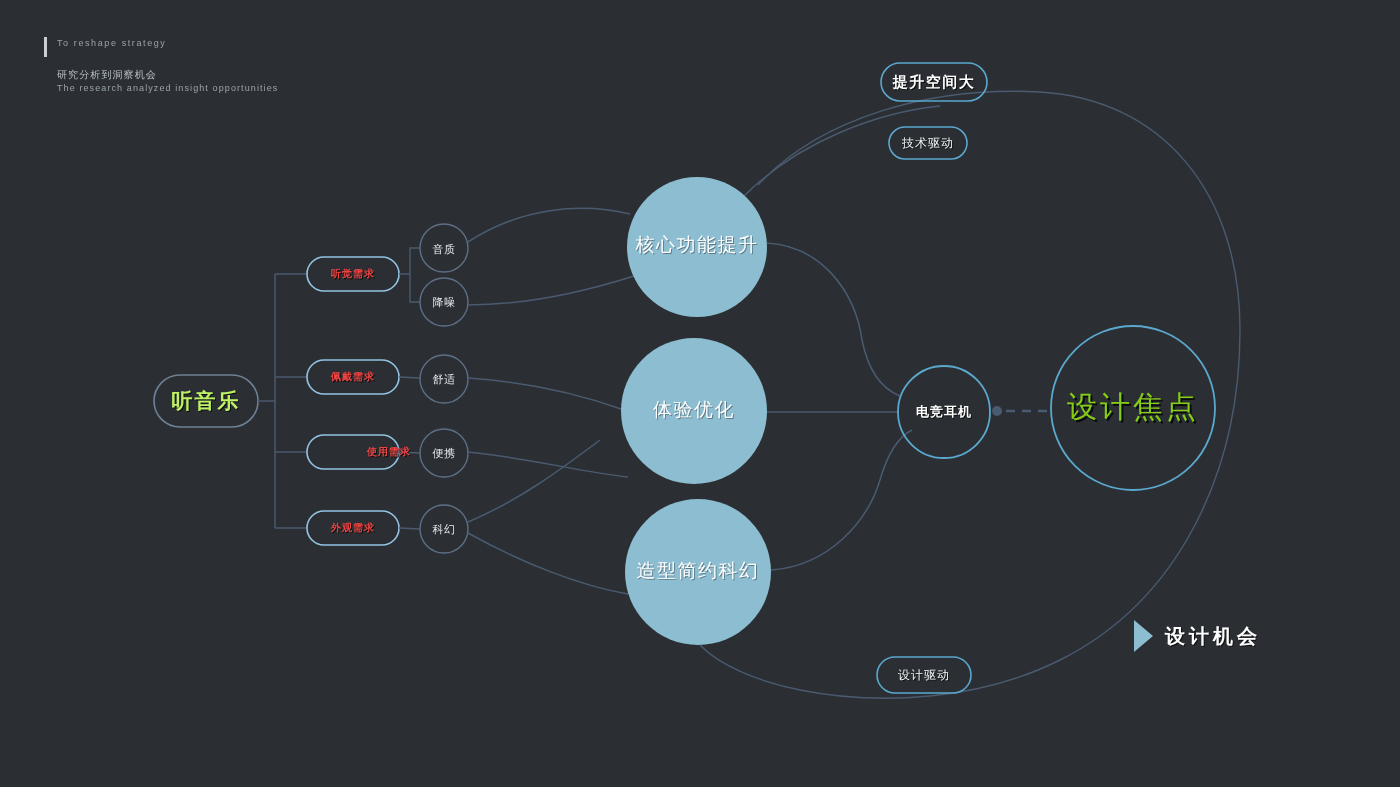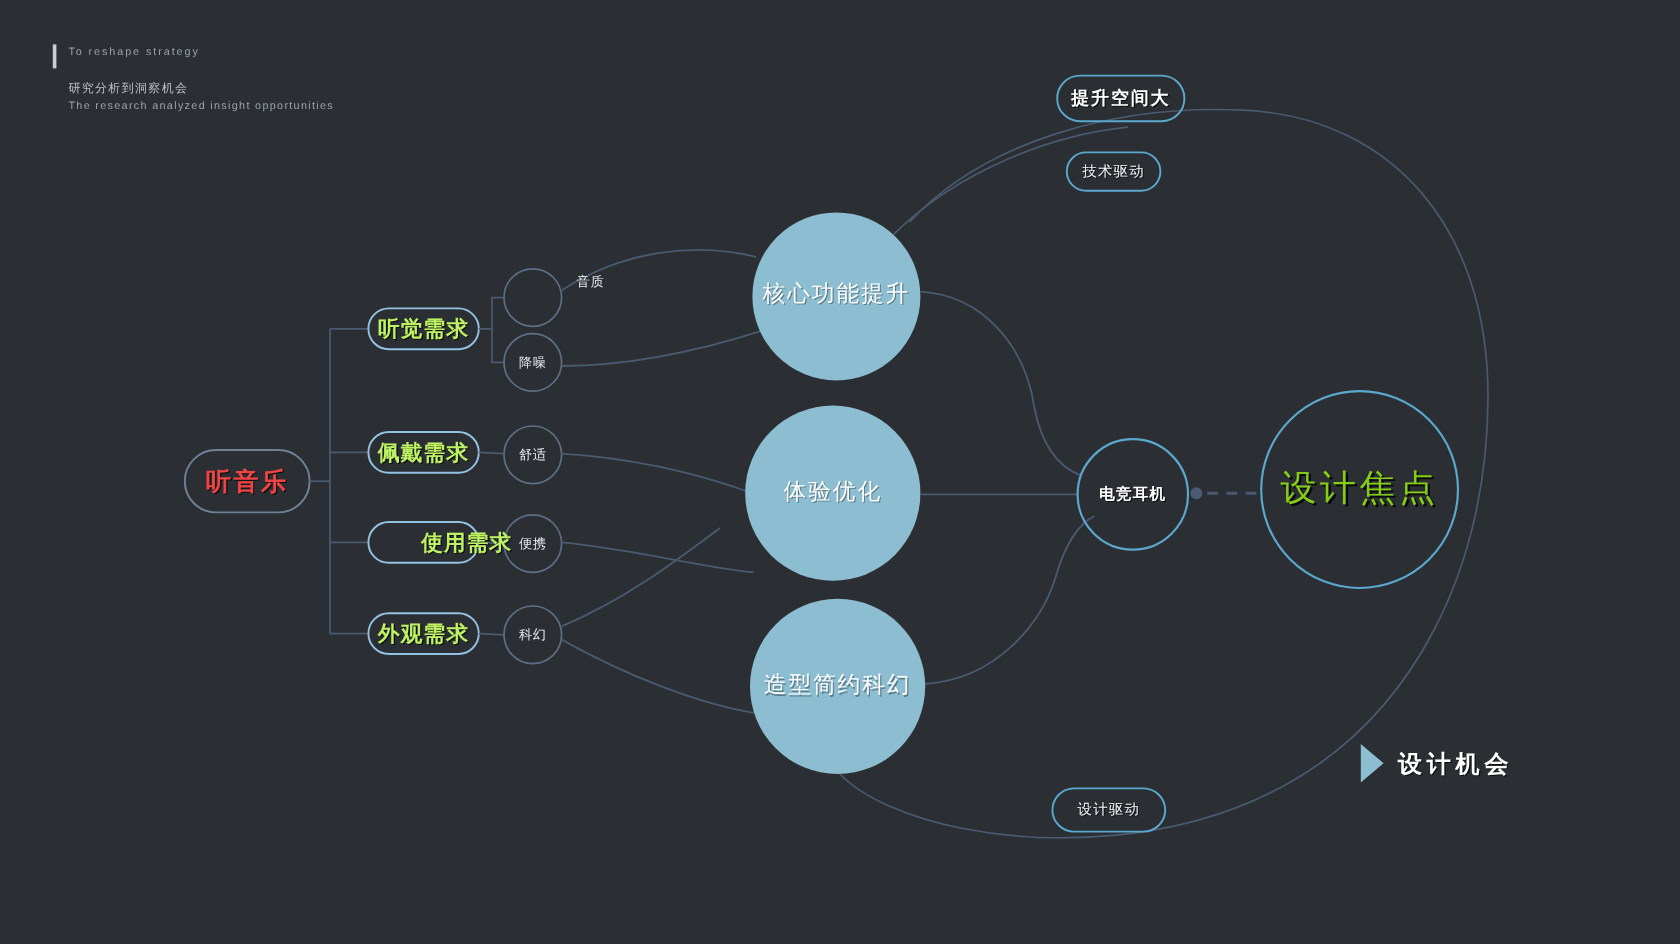--- a/index.html
+++ b/index.html
@@ -70,28 +70,28 @@
     position: absolute;
     transform: translate(-50%, -50%);
     white-space: nowrap;
     pointer-events: none;
     text-align: center;
   }
   .lbl-root {
     font-size: 21px;
     font-weight: bold;
     letter-spacing: 2px;
+    color: #bef264;
+    text-shadow: 1px 1px 0 rgba(0,0,0,.75);
+  }
+  .lbl-branch {
+    font-size: 10px;
+    font-weight: bold;
+    letter-spacing: 1px;
     color: #ef4444;
-    text-shadow: 1px 1px 0 rgba(0,0,0,.75);
-  }
-  .lbl-branch {
-    font-size: 18px;
-    font-weight: bold;
-    letter-spacing: 1px;
-    color: #bef264;
     text-shadow: 1px 1px 0 rgba(0,0,0,.75);
   }
   .lbl-leaf {
     font-size: 11px;
     color: #e8edf1;
     letter-spacing: .5px;
   }
   .lbl-bigcircle {
     font-size: 19px;
     font-weight: normal;
@@ -232,21 +232,21 @@
   <rect x="877" y="657" width="94" height="36" rx="18" ry="18" fill="none" stroke="#5ba8ce" stroke-width="1.6"></rect>
 </svg>
 
 <div class="node-label lbl-root" style="left:206px; top:401px;">听音乐</div>
 
 <div class="node-label lbl-branch" style="left:353px; top:274px;">听觉需求</div>
 <div class="node-label lbl-branch" style="left:353px; top:377px;">佩戴需求</div>
 <div class="node-label lbl-branch" style="left:353px; top:452px;margin-left:36px;">使用需求</div>
 <div class="node-label lbl-branch" style="left:353px; top:528px;">外观需求</div>
 
-<div class="node-label lbl-leaf" style="left:444px; top:235px;margin-left:48px;">音质</div>
+<div class="node-label lbl-leaf" style="left:444px; top:249px;">音质</div>
 <div class="node-label lbl-leaf" style="left:444px; top:302px;text-align:center;">降噪</div>
 <div class="node-label lbl-leaf" style="left:444px; top:379px;">舒适</div>
 <div class="node-label lbl-leaf" style="left:444px; top:453px;">便携</div>
 <div class="node-label lbl-leaf" style="left:444px; top:529px;">科幻</div>
 
 <div class="node-label lbl-bigcircle" style="left:697px; top:245px;">核心功能提升</div>
 <div class="node-label lbl-bigcircle" style="left:694px; top:410px;">体验优化</div>
 <div class="node-label lbl-bigcircle" style="left:698px; top:571px;">造型简约科幻</div>
 
 <div class="node-label lbl-mid" style="left:944px; top:412px;">电竞耳机</div>

